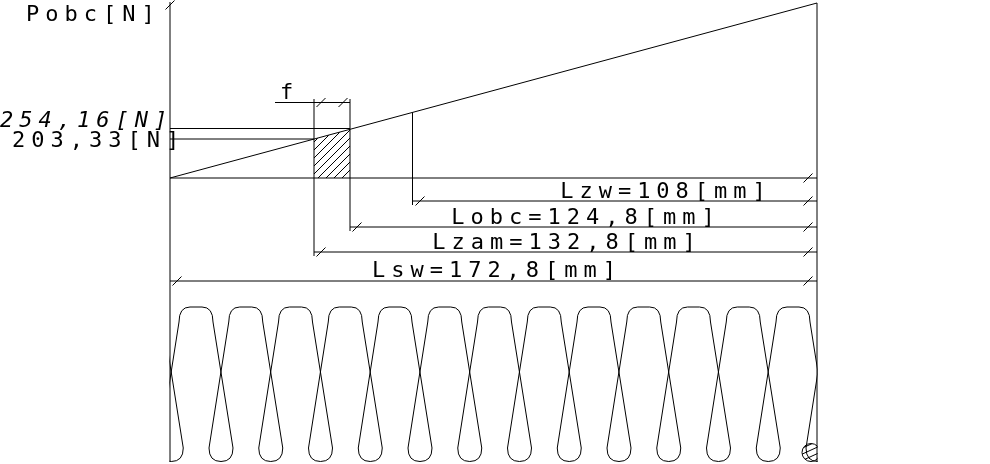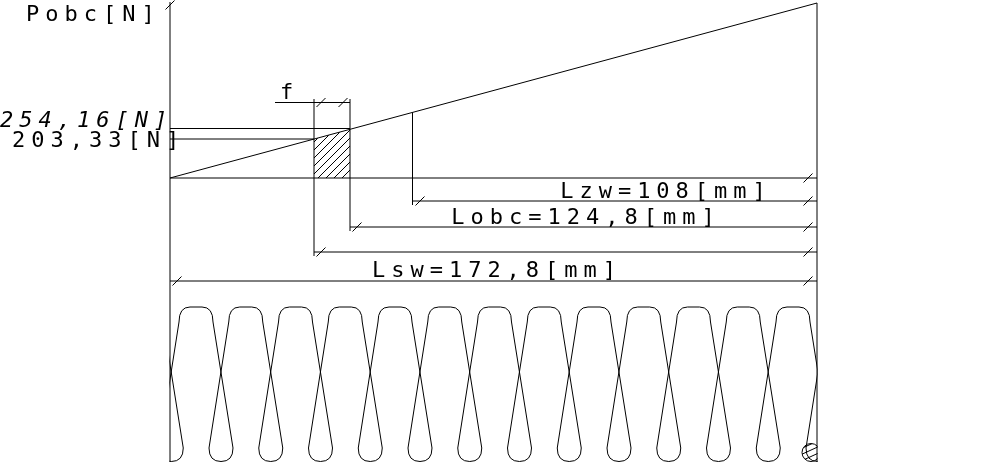--- a/index.html
+++ b/index.html
@@ -98,16 +98,17 @@
 
   <div class="cadtext" style="left:12px;top:129px;">203,33[N]</div>
 
   <div class="cadtext ftext" style="left:280px;top:81px;">f</div>
 
 
   <div class="cadtext dimtext" style="left:618px;top:180px;margin-left:48px;">Lzw=108[mm]</div>
 
   <div class="cadtext dimtext" style="left:586px;top:206px;text-align:center;">Lobc=124,8[mm]</div>
 
+  <div class="cadtext dimtext" style="left:567px;top:231px;">Lzam=132,8[mm]</div>
 
   <div class="cadtext dimtext" style="left:497px;top:259px;">Lsw=172,8[mm]</div>
 
 </div>
 
 </body></html>

